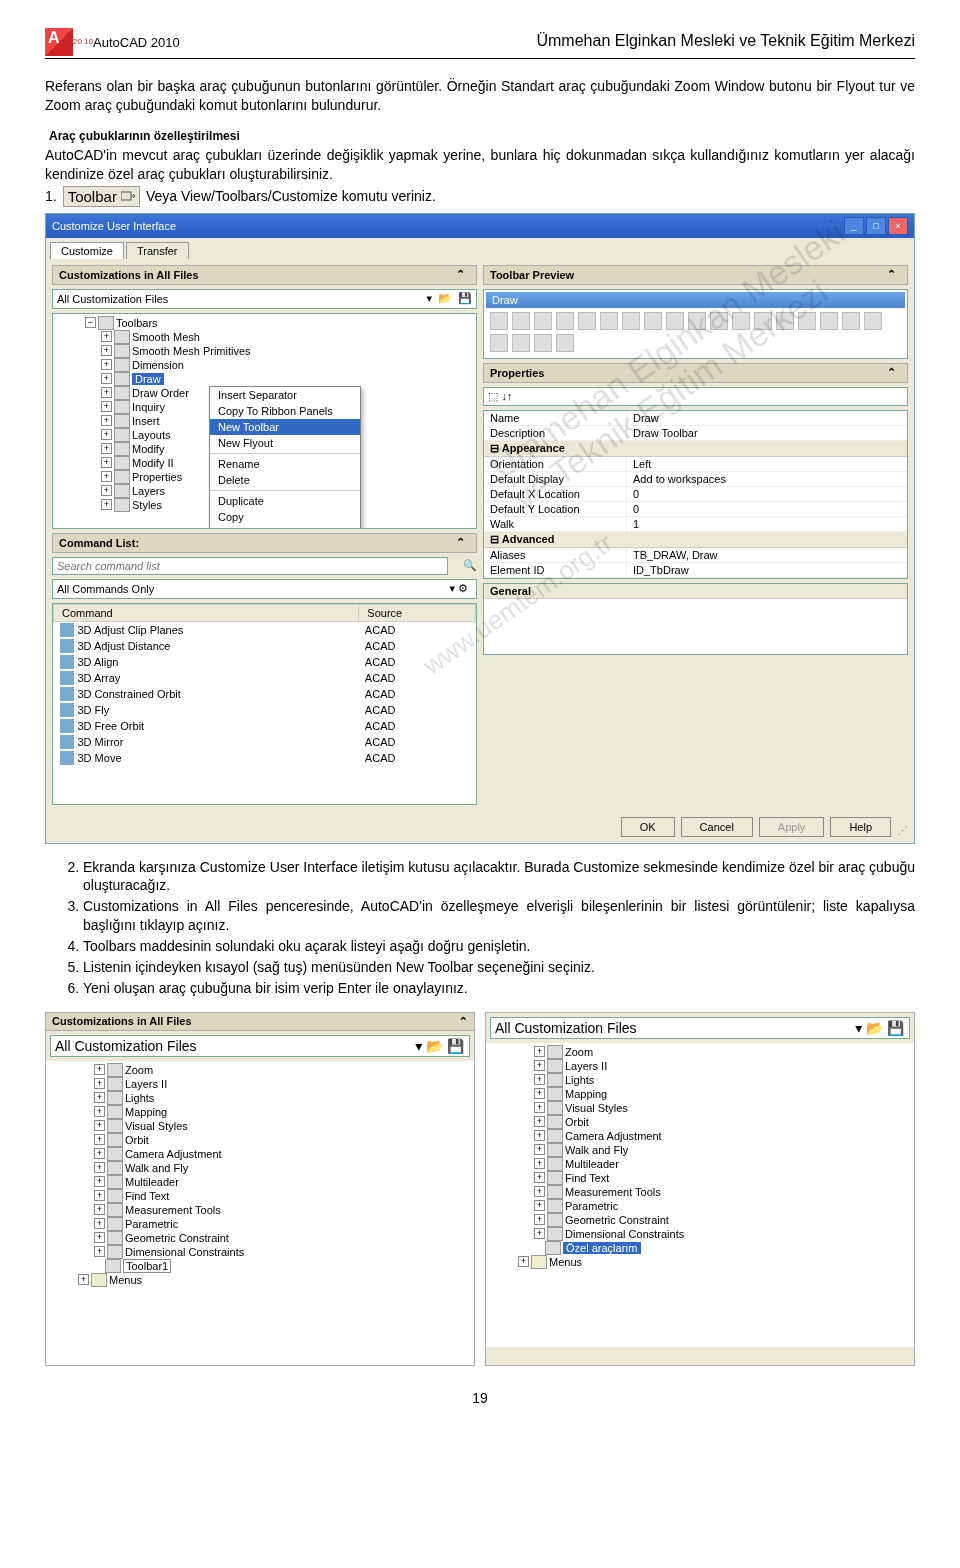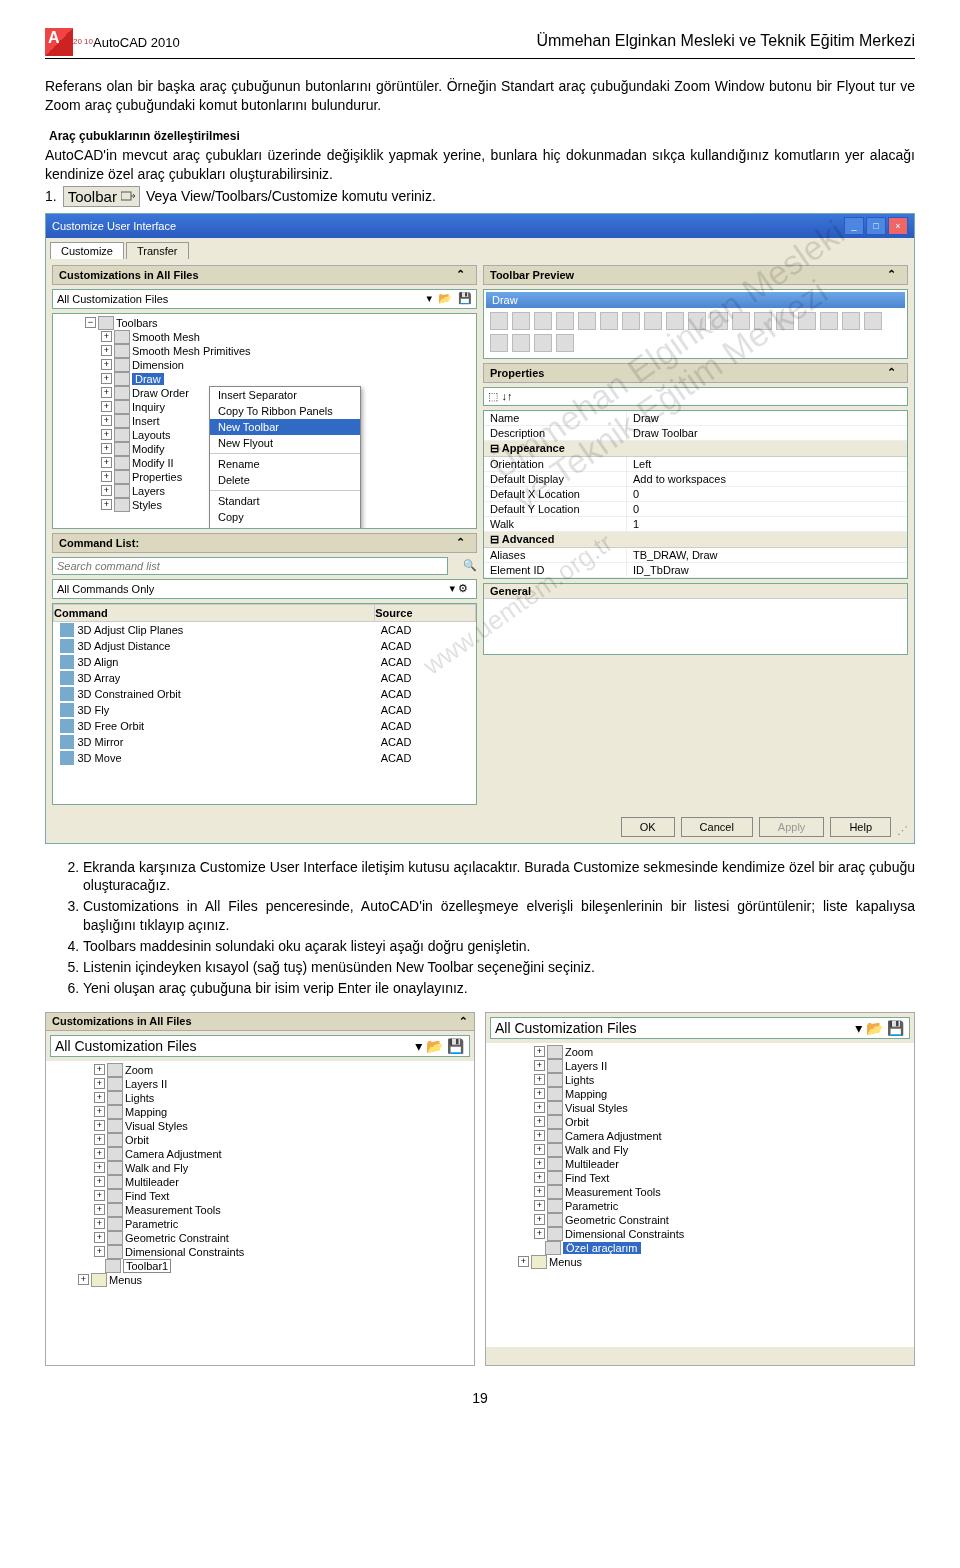--- a/index.html
+++ b/index.html
@@ -35,21 +35,21 @@
 .ind1{padding-left:30px}.ind2{padding-left:46px}
 .pm{width:9px;height:9px;border:1px solid #888;display:inline-flex;align-items:center;justify-content:center;font-size:9px;line-height:7px;background:#fff}
 .tico{width:14px;height:12px;background:#ddd;border:1px solid #999}
 .sel-item{background:#316ac5;color:#fff;padding:0 3px}
 .ctx{position:absolute;left:156px;top:72px;background:#fff;border:1px solid #888;box-shadow:2px 2px 4px rgba(0,0,0,.3);width:150px}
 .ctx div{padding:2px 8px;font-size:11px}
 .ctx .sep{border-top:1px solid #ccc;margin:2px 0;padding:0;height:0}
 .ctx .hl{background:#316ac5;color:#fff}
 .cmdlist{background:#fff;border:1px solid #7a9;height:200px;overflow:hidden}
 .cmdlist table{width:100%;font-size:11px;border-collapse:collapse}
-.cmdlist th{text-align:left;background:#ece9d8;border:1px solid #ccc;padding:2px 0;font-weight:bold}
+.cmdlist th{text-align:left;background:#ece9d8;border:1px solid #ccc;padding:2px 8px;font-weight:normal}
 .cmdlist td{padding:1px 6px}
 .cmdlist td:first-child{display:flex;align-items:center;gap:4px}
 .cico{width:14px;height:14px;background:#7ac;display:inline-block}
 .preview{background:#fff;border:1px solid #7a9;padding:2px}
 .pv-title{background:linear-gradient(#6ca6e8,#4d86d0);color:#fff;padding:2px 6px;font-size:11px}
 .pv-icons{padding:4px;display:flex;flex-wrap:wrap;gap:4px}
 .pv-icons span{width:16px;height:16px;background:#ddd;border:1px solid #bbb}
 .props{background:#fff;border:1px solid #7a9;font-size:11px}
 .prow{display:flex;border-bottom:1px solid #eee}
 .prow>div{padding:1px 6px}
@@ -205,21 +205,21 @@
             </div>
           <div class="ctx" id="ctx">
               <div>Insert Separator</div>
               <div>Copy To Ribbon Panels</div>
               <div class="hl">New Toolbar</div>
               <div>New Flyout</div>
               <div class="sep"></div>
               <div>Rename</div>
               <div>Delete</div>
               <div class="sep"></div>
-              <div>Standart</div>
+              <div>Duplicate</div>
               <div>Copy</div>
               <div>Paste</div>
             </div>
         </div>
         <div class="panel-hd">
           <span>Command List:</span>
           <span class="icons">
               <span class="ico">⌃</span>
             </span>
         </div>

